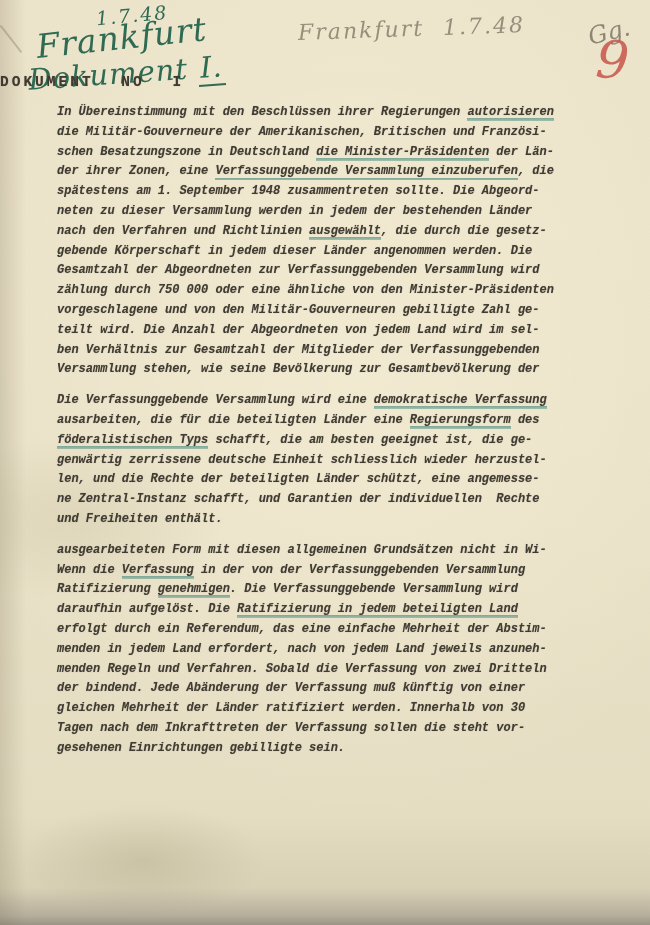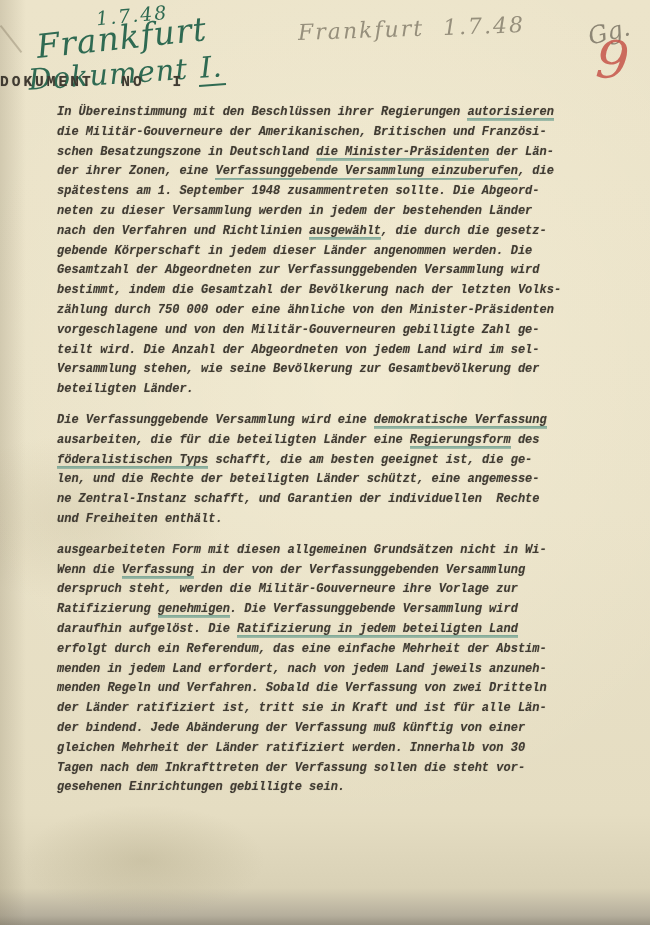--- a/index.html
+++ b/index.html
@@ -79,43 +79,41 @@
     <div class="paragraph">
       <div class="line"><span>In Übereinstimmung mit den Beschlüssen ihrer Regierungen </span><span class="u">autorisieren</span></div>
       <div class="line"><span>die Militär-Gouverneure der Amerikanischen, Britischen und Französi-</span></div>
       <div class="line"><span>schen Besatzungszone in Deutschland </span><span class="u">die Minister-Präsidenten</span><span> der Län-</span></div>
       <div class="line"><span>der ihrer Zonen, eine </span><span class="u">Verfassunggebende Versammlung einzuberufen</span><span>, die</span></div>
       <div class="line"><span>spätestens am 1. September 1948 zusammentreten sollte. Die Abgeord-</span></div>
       <div class="line"><span>neten zu dieser Versammlung werden in jedem der bestehenden Länder</span></div>
       <div class="line"><span>nach den Verfahren und Richtlinien </span><span class="u">ausgewählt</span><span>, die durch die gesetz-</span></div>
       <div class="line"><span>gebende Körperschaft in jedem dieser Länder angenommen werden. Die</span></div>
       <div class="line"><span>Gesamtzahl der Abgeordneten zur Verfassunggebenden Versammlung wird</span></div>
-      <div class="line"><span>bestimmt, indem die Gesamtzahl der Bevölkerung nach der letzten Volks-</span></div>
       <div class="line"><span>zählung durch 750 000 oder eine ähnliche von den Minister-Präsidenten</span></div>
       <div class="line"><span>vorgeschlagene und von den Militär-Gouverneuren gebilligte Zahl ge-</span></div>
       <div class="line"><span>teilt wird. Die Anzahl der Abgeordneten von jedem Land wird im sel-</span></div>
+      <div class="line"><span>ben Verhältnis zur Gesamtzahl der Mitglieder der Verfassunggebenden</span></div>
       <div class="line"><span>Versammlung stehen, wie seine Bevölkerung zur Gesamtbevölkerung der</span></div>
-      <div class="line"><span>beteiligten Länder.</span></div>
     </div>
     <div class="paragraph">
       <div class="line"><span>Die Verfassunggebende Versammlung wird eine </span><span class="u">demokratische Verfassung</span></div>
       <div class="line"><span>ausarbeiten, die für die beteiligten Länder eine </span><span class="u">Regierungsform</span><span> des</span></div>
       <div class="line"><span class="u">föderalistischen Typs</span><span> schafft, die am besten geeignet ist, die ge-</span></div>
+      <div class="line"><span>genwärtig zerrissene deutsche Einheit schliesslich wieder herzustel-</span></div>
       <div class="line"><span>len, und die Rechte der beteiligten Länder schützt, eine angemesse-</span></div>
       <div class="line"><span>ne Zentral-Instanz schafft, und Garantien der individuellen  Rechte</span></div>
       <div class="line"><span>und Freiheiten enthält.</span></div>
     </div>
     <div class="paragraph">
       <div class="line"><span>ausgearbeiteten Form mit diesen allgemeinen Grundsätzen nicht in Wi-</span></div>
       <div class="line"><span>Wenn die </span><span class="u">Verfassung</span><span> in der von der Verfassunggebenden Versammlung</span></div>
-      <div class="line"><span>derspruch steht, werden die Militär-Gouverneure ihre Vorlage zur</span></div>
       <div class="line"><span>Ratifizierung </span><span class="u">genehmigen</span><span>. Die Verfassunggebende Versammlung wird</span></div>
       <div class="line"><span>daraufhin aufgelöst. Die </span><span class="u">Ratifizierung in jedem beteiligten Land</span></div>
       <div class="line"><span>erfolgt durch ein Referendum, das eine einfache Mehrheit der Abstim-</span></div>
       <div class="line"><span>menden in jedem Land erfordert, nach von jedem Land jeweils anzuneh-</span></div>
       <div class="line"><span>menden Regeln und Verfahren. Sobald die Verfassung von zwei Dritteln</span></div>
-      <div class="line"><span>der Länder ratifiziert ist, tritt sie in Kraft und ist für alle Län-</span></div>
       <div class="line"><span>der bindend. Jede Abänderung der Verfassung muß künftig von einer</span></div>
       <div class="line"><span>gleichen Mehrheit der Länder ratifiziert werden. Innerhalb von 30</span></div>
       <div class="line"><span>Tagen nach dem Inkrafttreten der Verfassung sollen die steht vor-</span></div>
       <div class="line"><span>gesehenen Einrichtungen gebilligte sein.</span></div>
     </div>
   </div>
 
 </body></html>

